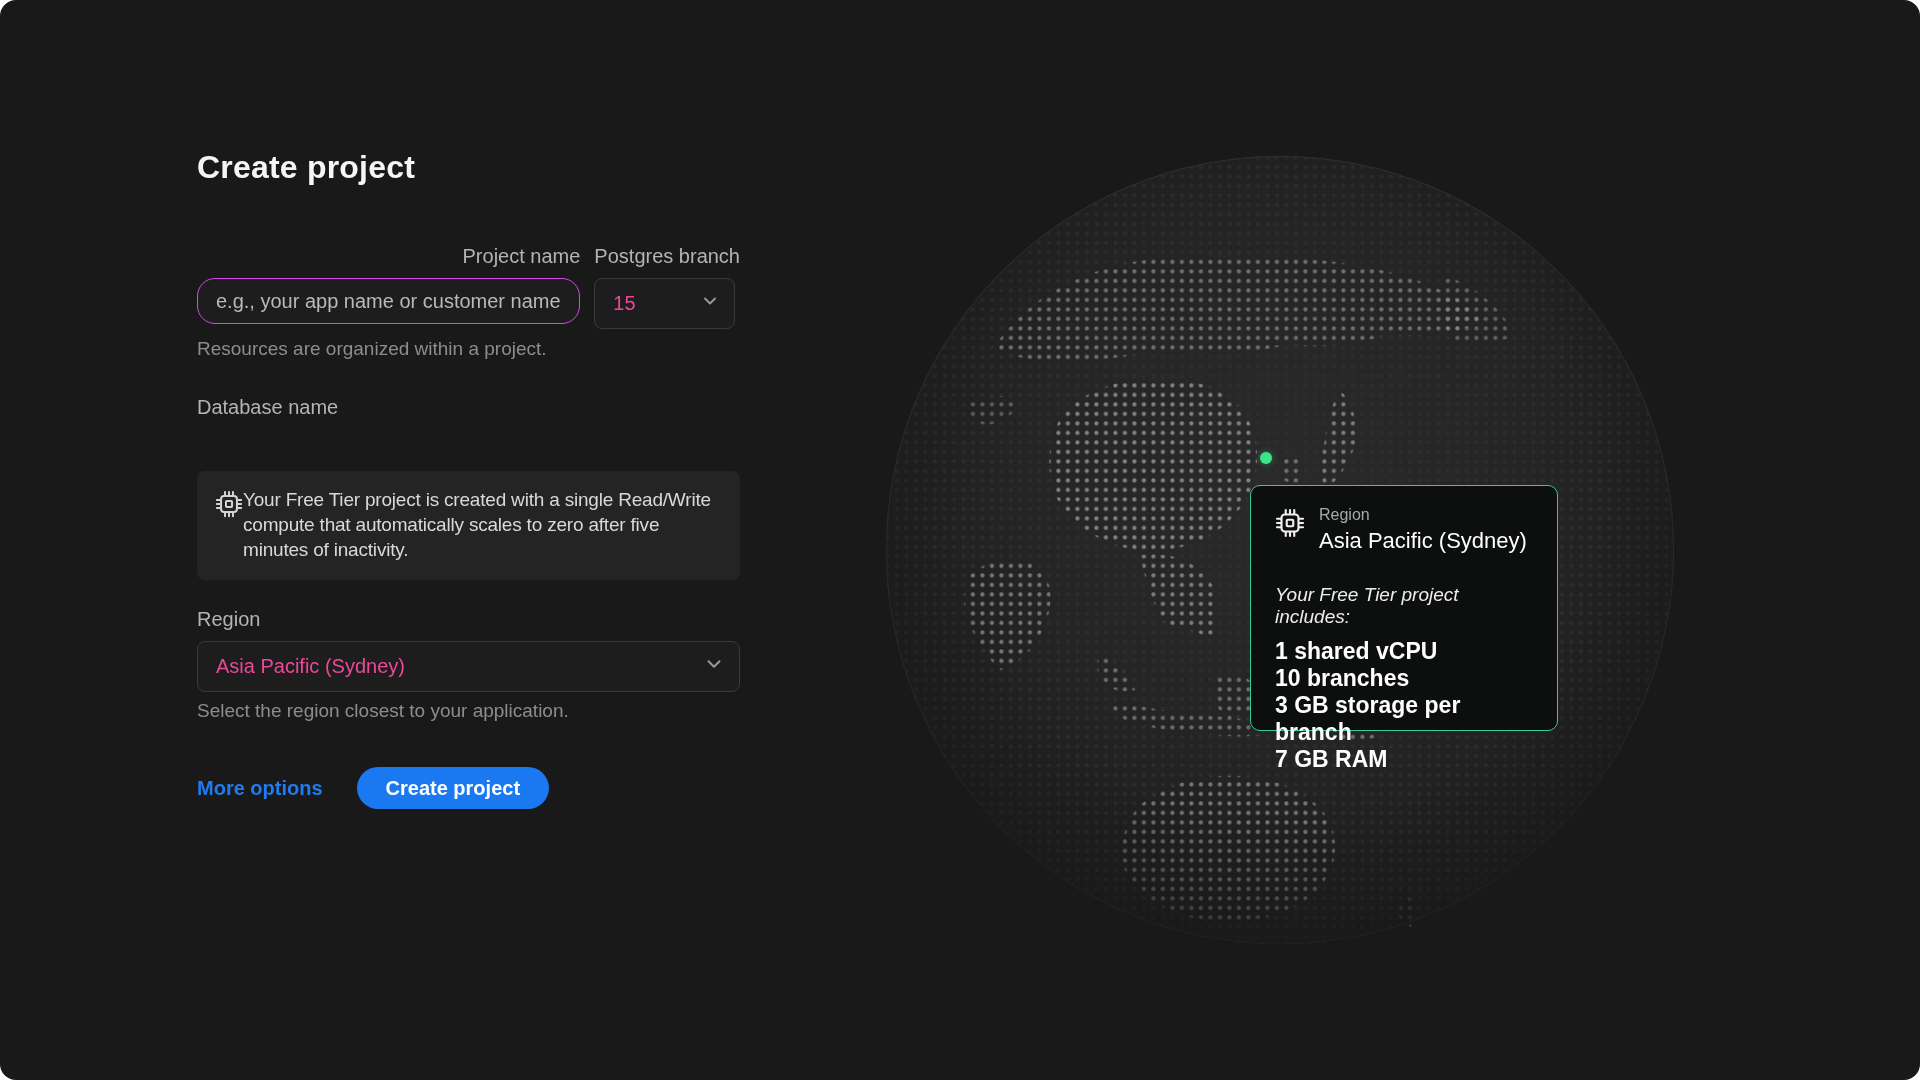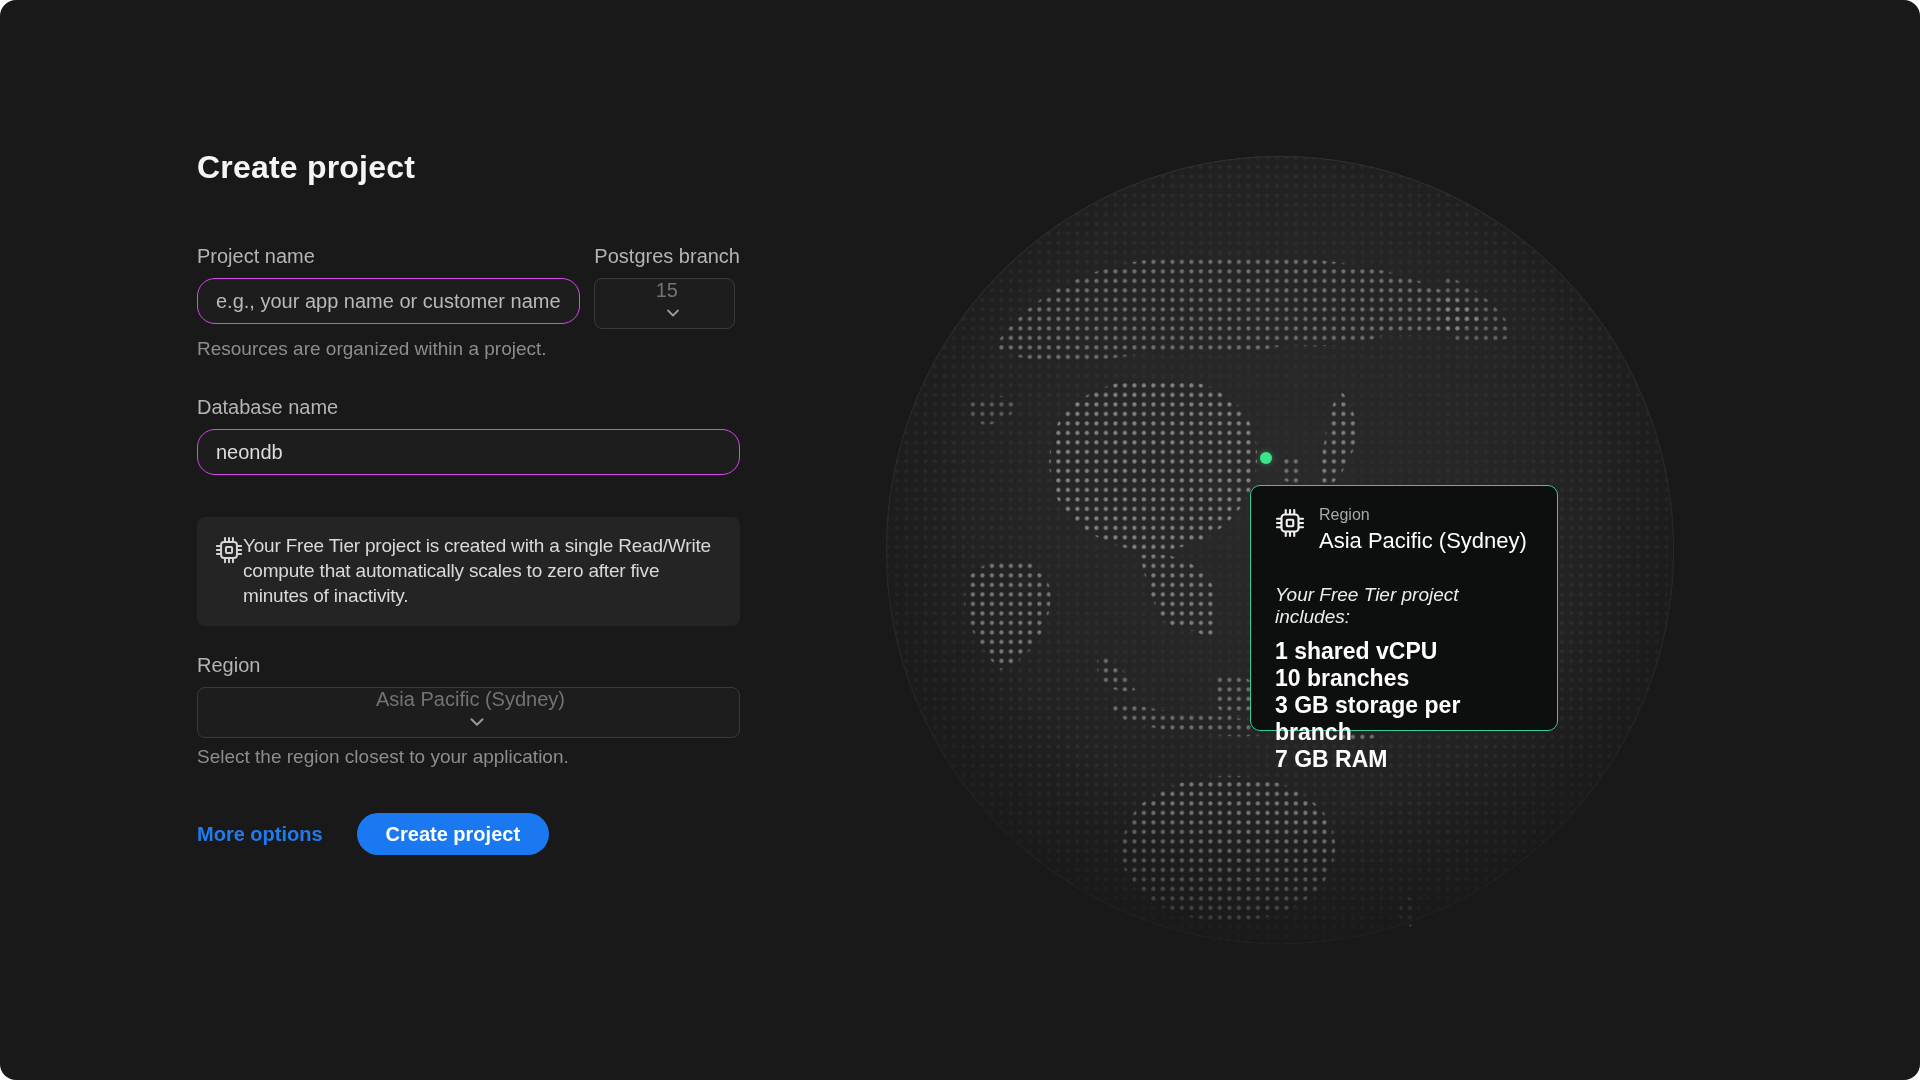--- a/index.html
+++ b/index.html
@@ -30,21 +30,21 @@
     font-weight: bold;
     letter-spacing: 0.2px;
     line-height: 38px;
   }
   .row {
     display: flex;
     gap: 14px;
     margin-top: 58px;
   }
   .field { display: flex; flex-direction: column; }
-  .field.grow { flex: 1; }
+  .field.grow { flex: 1; align-items: flex-end; }
   .field-label {
     color: #b4b4b4;
     font-size: 20px;
     line-height: 24px;
     margin-bottom: 10px;
   }
   .text-input {
     height: 46px;
     background: #1d1d1d;
     border: 1px solid #d946ef;
@@ -55,28 +55,27 @@
     padding: 0 18px;
     width: 100%;
     outline: none;
   }
   .text-input::placeholder { color: #b9b9b9; opacity: 1; }
   .select {
     height: 51px;
     background: #1d1d1d;
     border: 1px solid #3a3a3a;
     border-radius: 8px;
-    color: #737373;
+    color: #ec4899;
     font-size: 20px;
     padding: 0 14px 0 18px;
     display: flex;
     align-items: center;
     justify-content: space-between;
     cursor: pointer;
-    flex-direction: column;
   }
   .select.narrow { width: 141px; }
   .chev { flex-shrink: 0; margin-left: 12px; }
   .helper {
     color: #8d8d8d;
     font-size: 19px;
     line-height: 22px;
     margin-top: 9px;
   }
   .section-gap { margin-top: 35px; justify-content: flex-end; }
@@ -262,21 +261,20 @@
                 <path d="M6 9l6 6 6-6"></path>
               </svg>
           </span>
         </div>
       </div>
     </div>
     <div class="helper">Resources are organized within a project.</div>
 
     <div class="field section-gap">
       <label class="field-label">Database name</label>
-      <input class="text-input" type="text" value="neondb" style="">
     </div>
 
     <div class="info-box">
       <span class="chip-icon">
         <svg width="28" height="28" viewBox="0 0 24 24" fill="none" stroke="#d5d5d5" stroke-width="1.7" stroke-linecap="round">
           <rect x="5.2" y="5.2" width="13.6" height="13.6" rx="2.6"></rect>
           <rect x="9.4" y="9.4" width="5.2" height="5.2" rx="0.8"></rect>
           <path d="M8.6 1.6v3M12 1.6v3M15.4 1.6v3M8.6 19.4v3M12 19.4v3M15.4 19.4v3M1.6 8.6h3M1.6 12h3M1.6 15.4h3M19.4 8.6h3M19.4 12h3M19.4 15.4h3"></path>
         </svg>
       </span>

